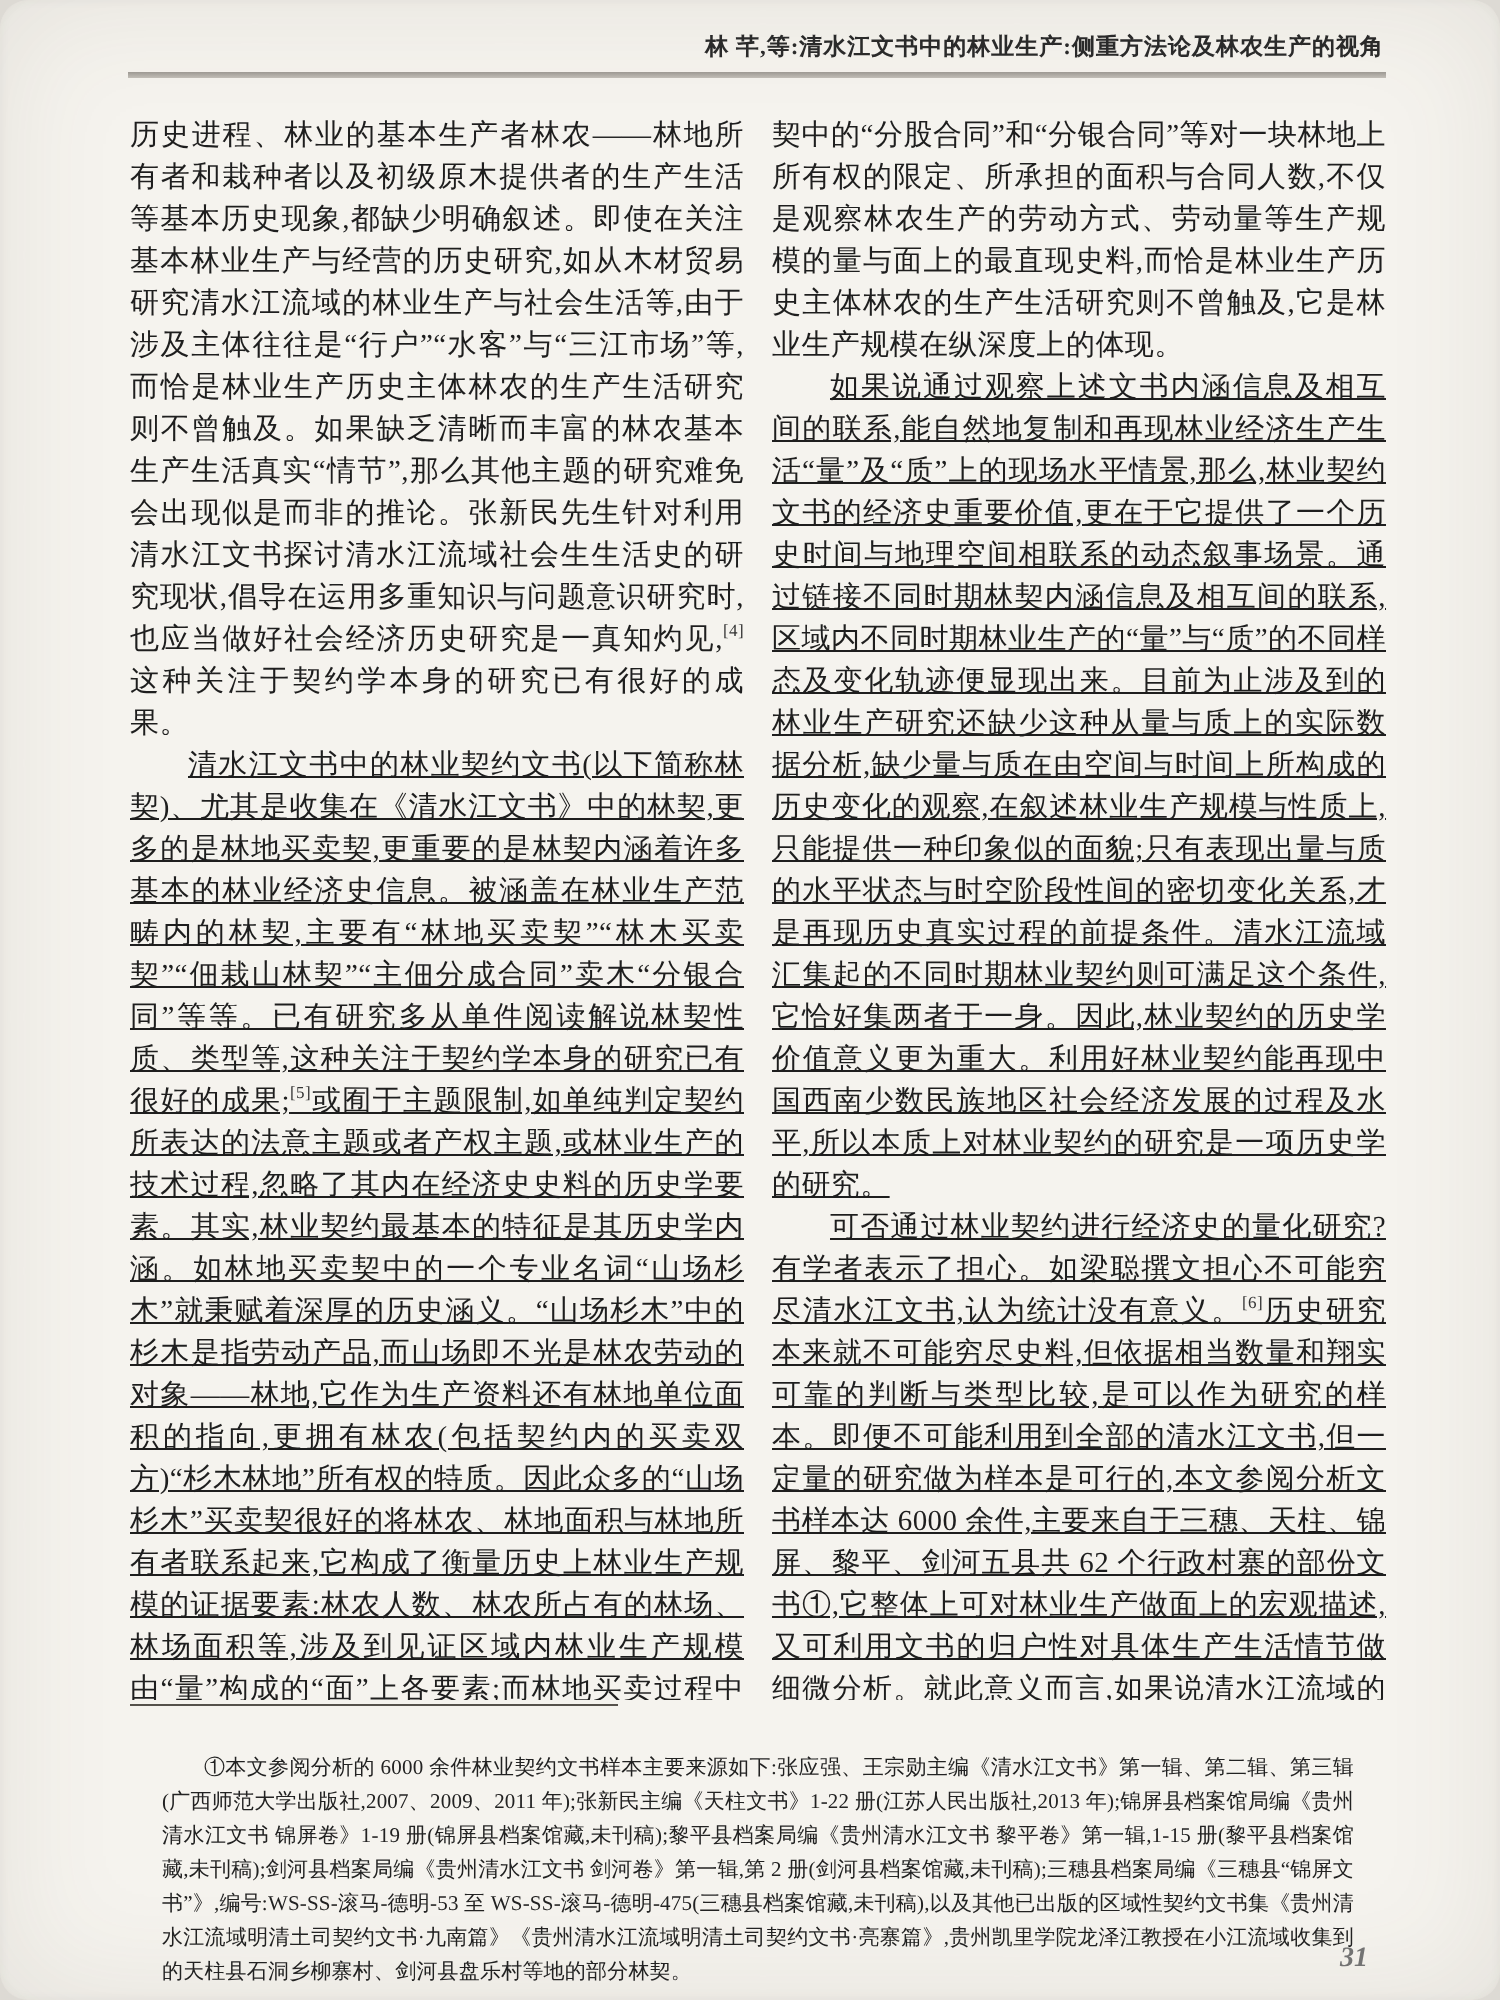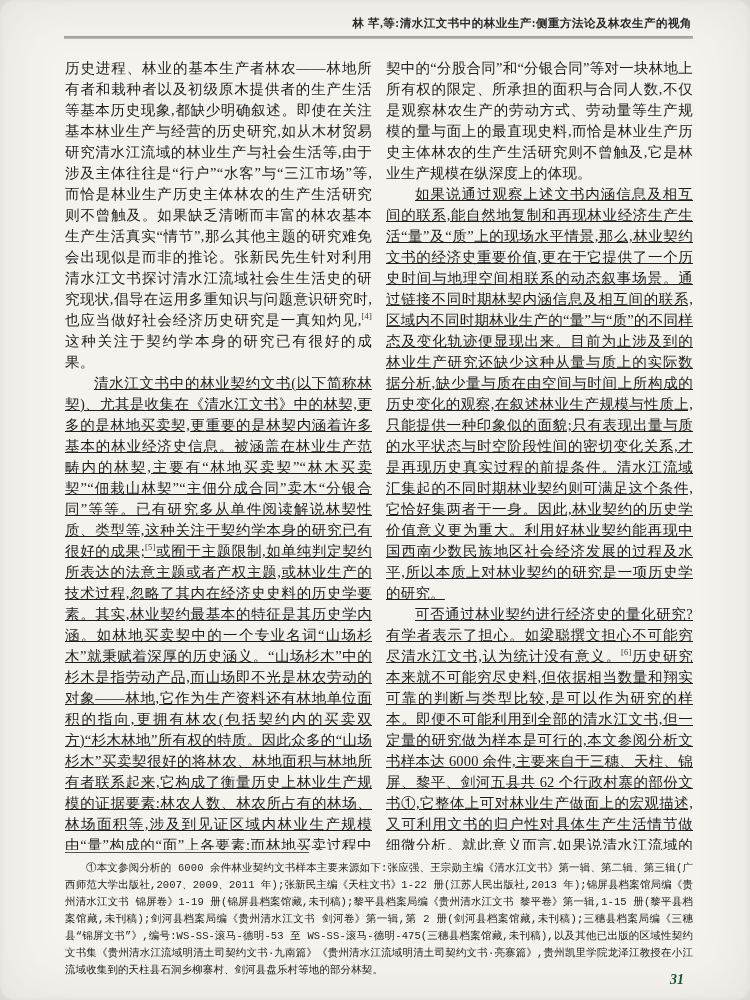--- a/index.html
+++ b/index.html
@@ -35,28 +35,27 @@
   sup.supref{
     font-size:8.5px;line-height:0;vertical-align:super;color:#333;
   }
   .footnote-rule{
     position:absolute;top:852px;left:65px;width:244px;height:1px;background:#55514b;
   }
   .footnote{
     position:absolute;top:860px;left:65px;width:628px;
   }
   .footnote p{
-    margin:0;text-align:justify;text-indent:2em;
+    margin:16px;text-align:justify;text-indent:2em;
     font-size:10.5px;line-height:17px;color:#222;
     letter-spacing:0.1px;
-    font-family:Liberation Mono, monospace;
   }
   .page-number{
     position:absolute;right:66px;bottom:12px;
-    font-size:14px;font-style:italic;font-weight:bold;color:#14532d;
+    font-size:14px;font-style:italic;font-weight:bold;color:#737373;
     font-family:"Liberation Serif", serif;
   }
 </style>
 </head>
 <body>
 
 <div class="page">
 
   <div class="running-header">
     <span>林  芊,等:清水江文书中的林业生产:侧重方法论及林农生产的视角</span>

